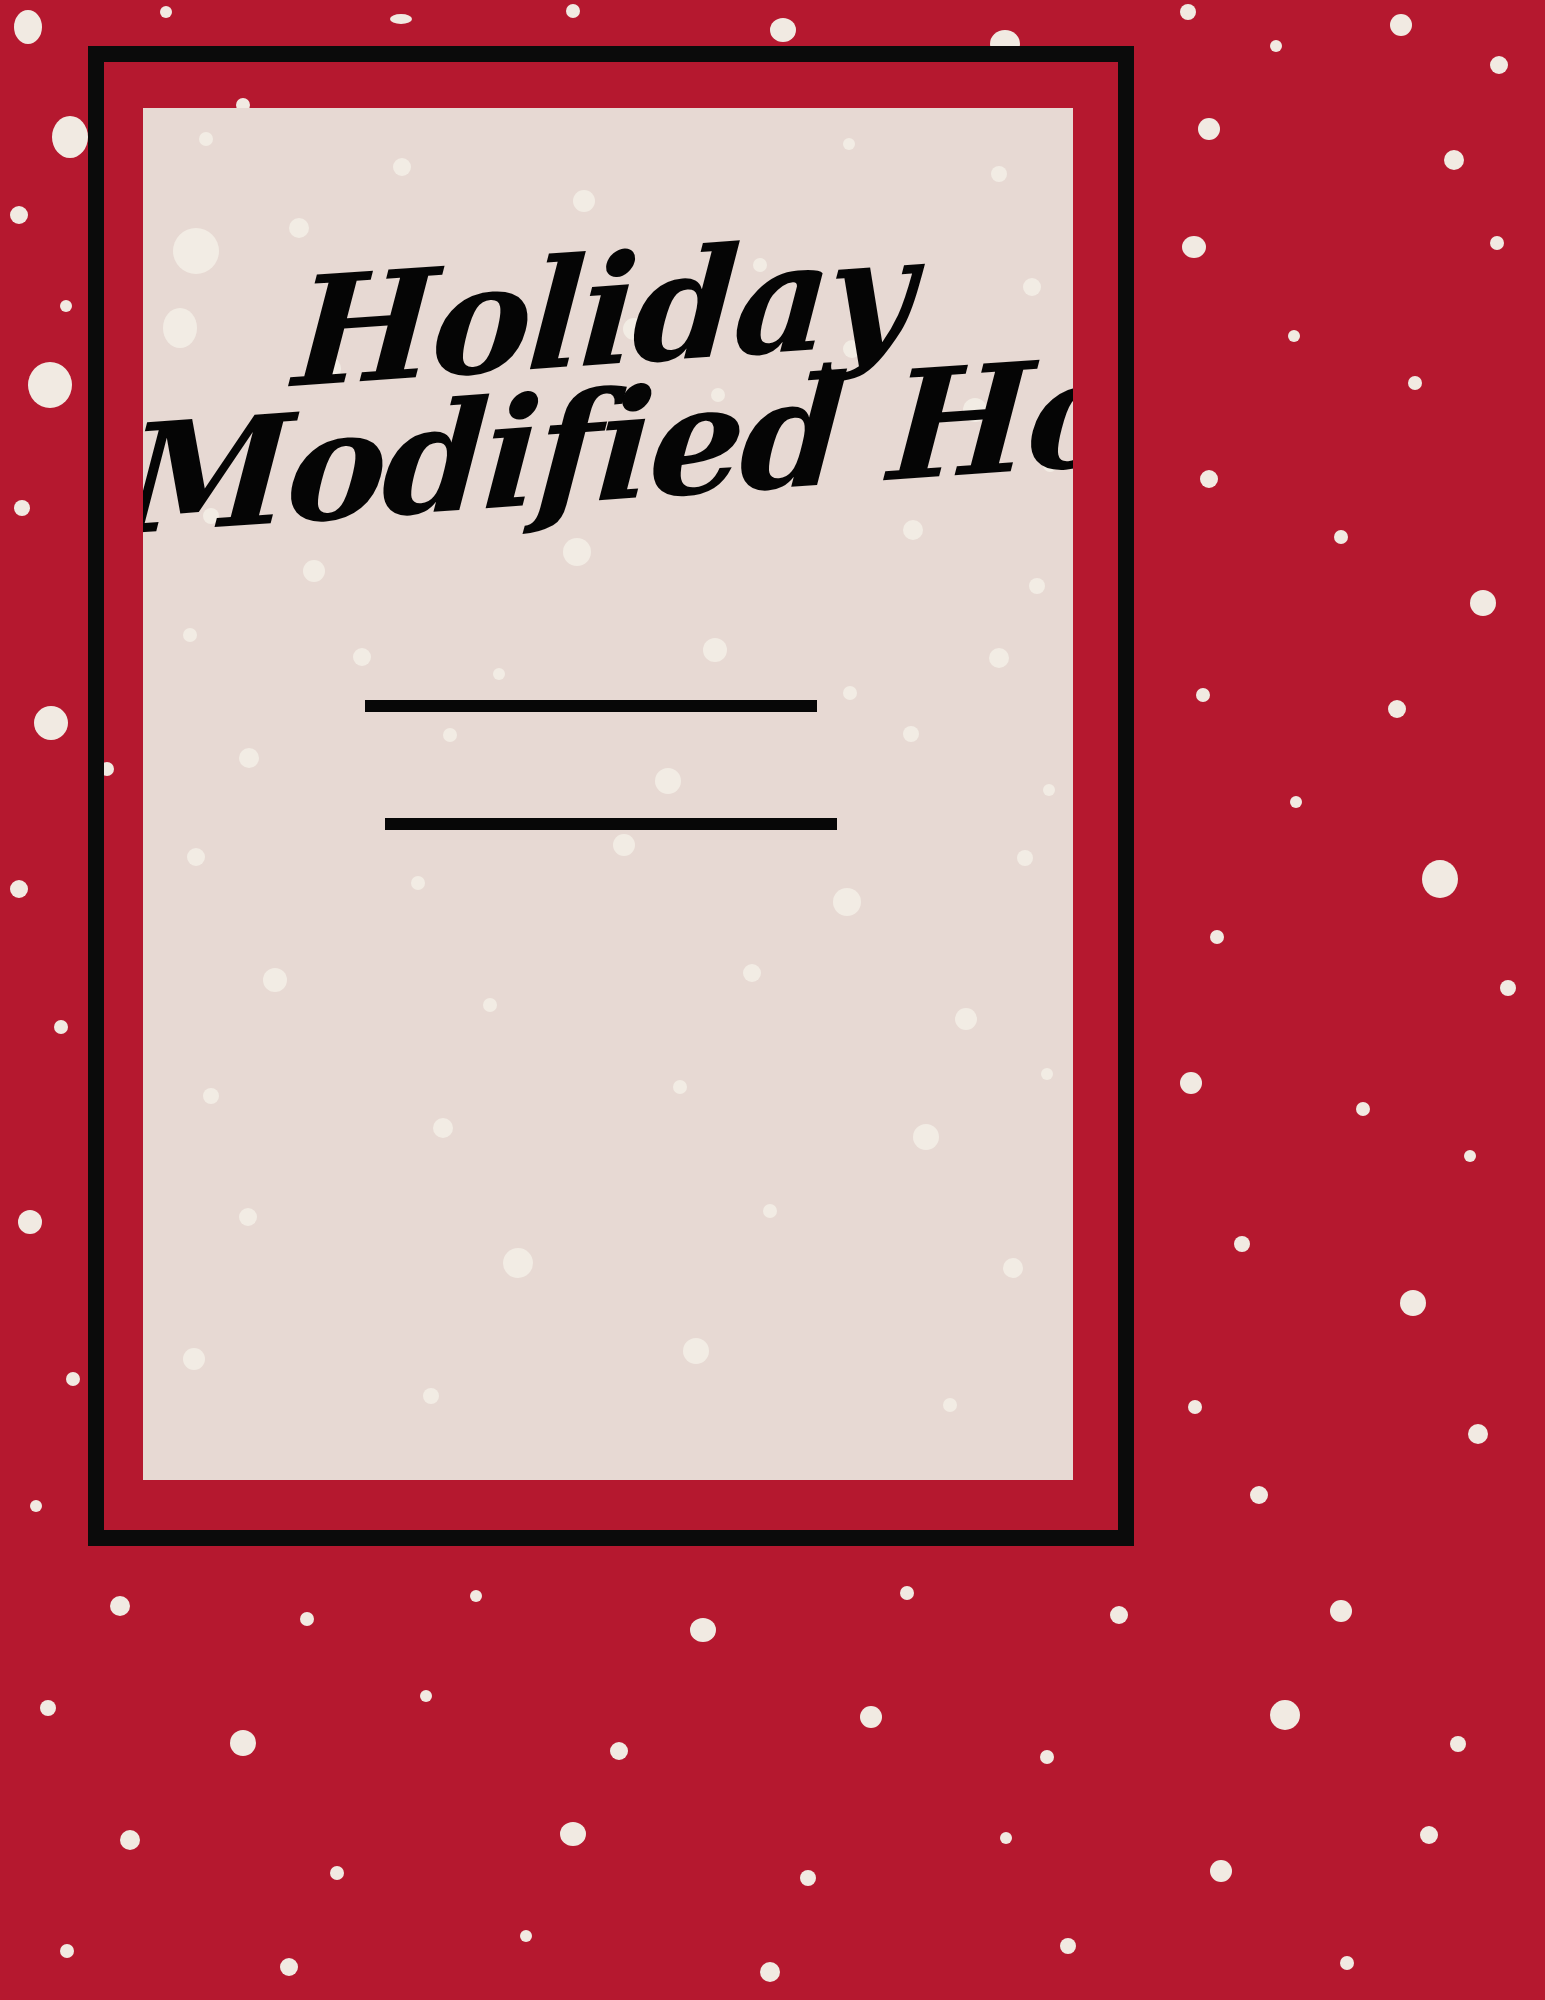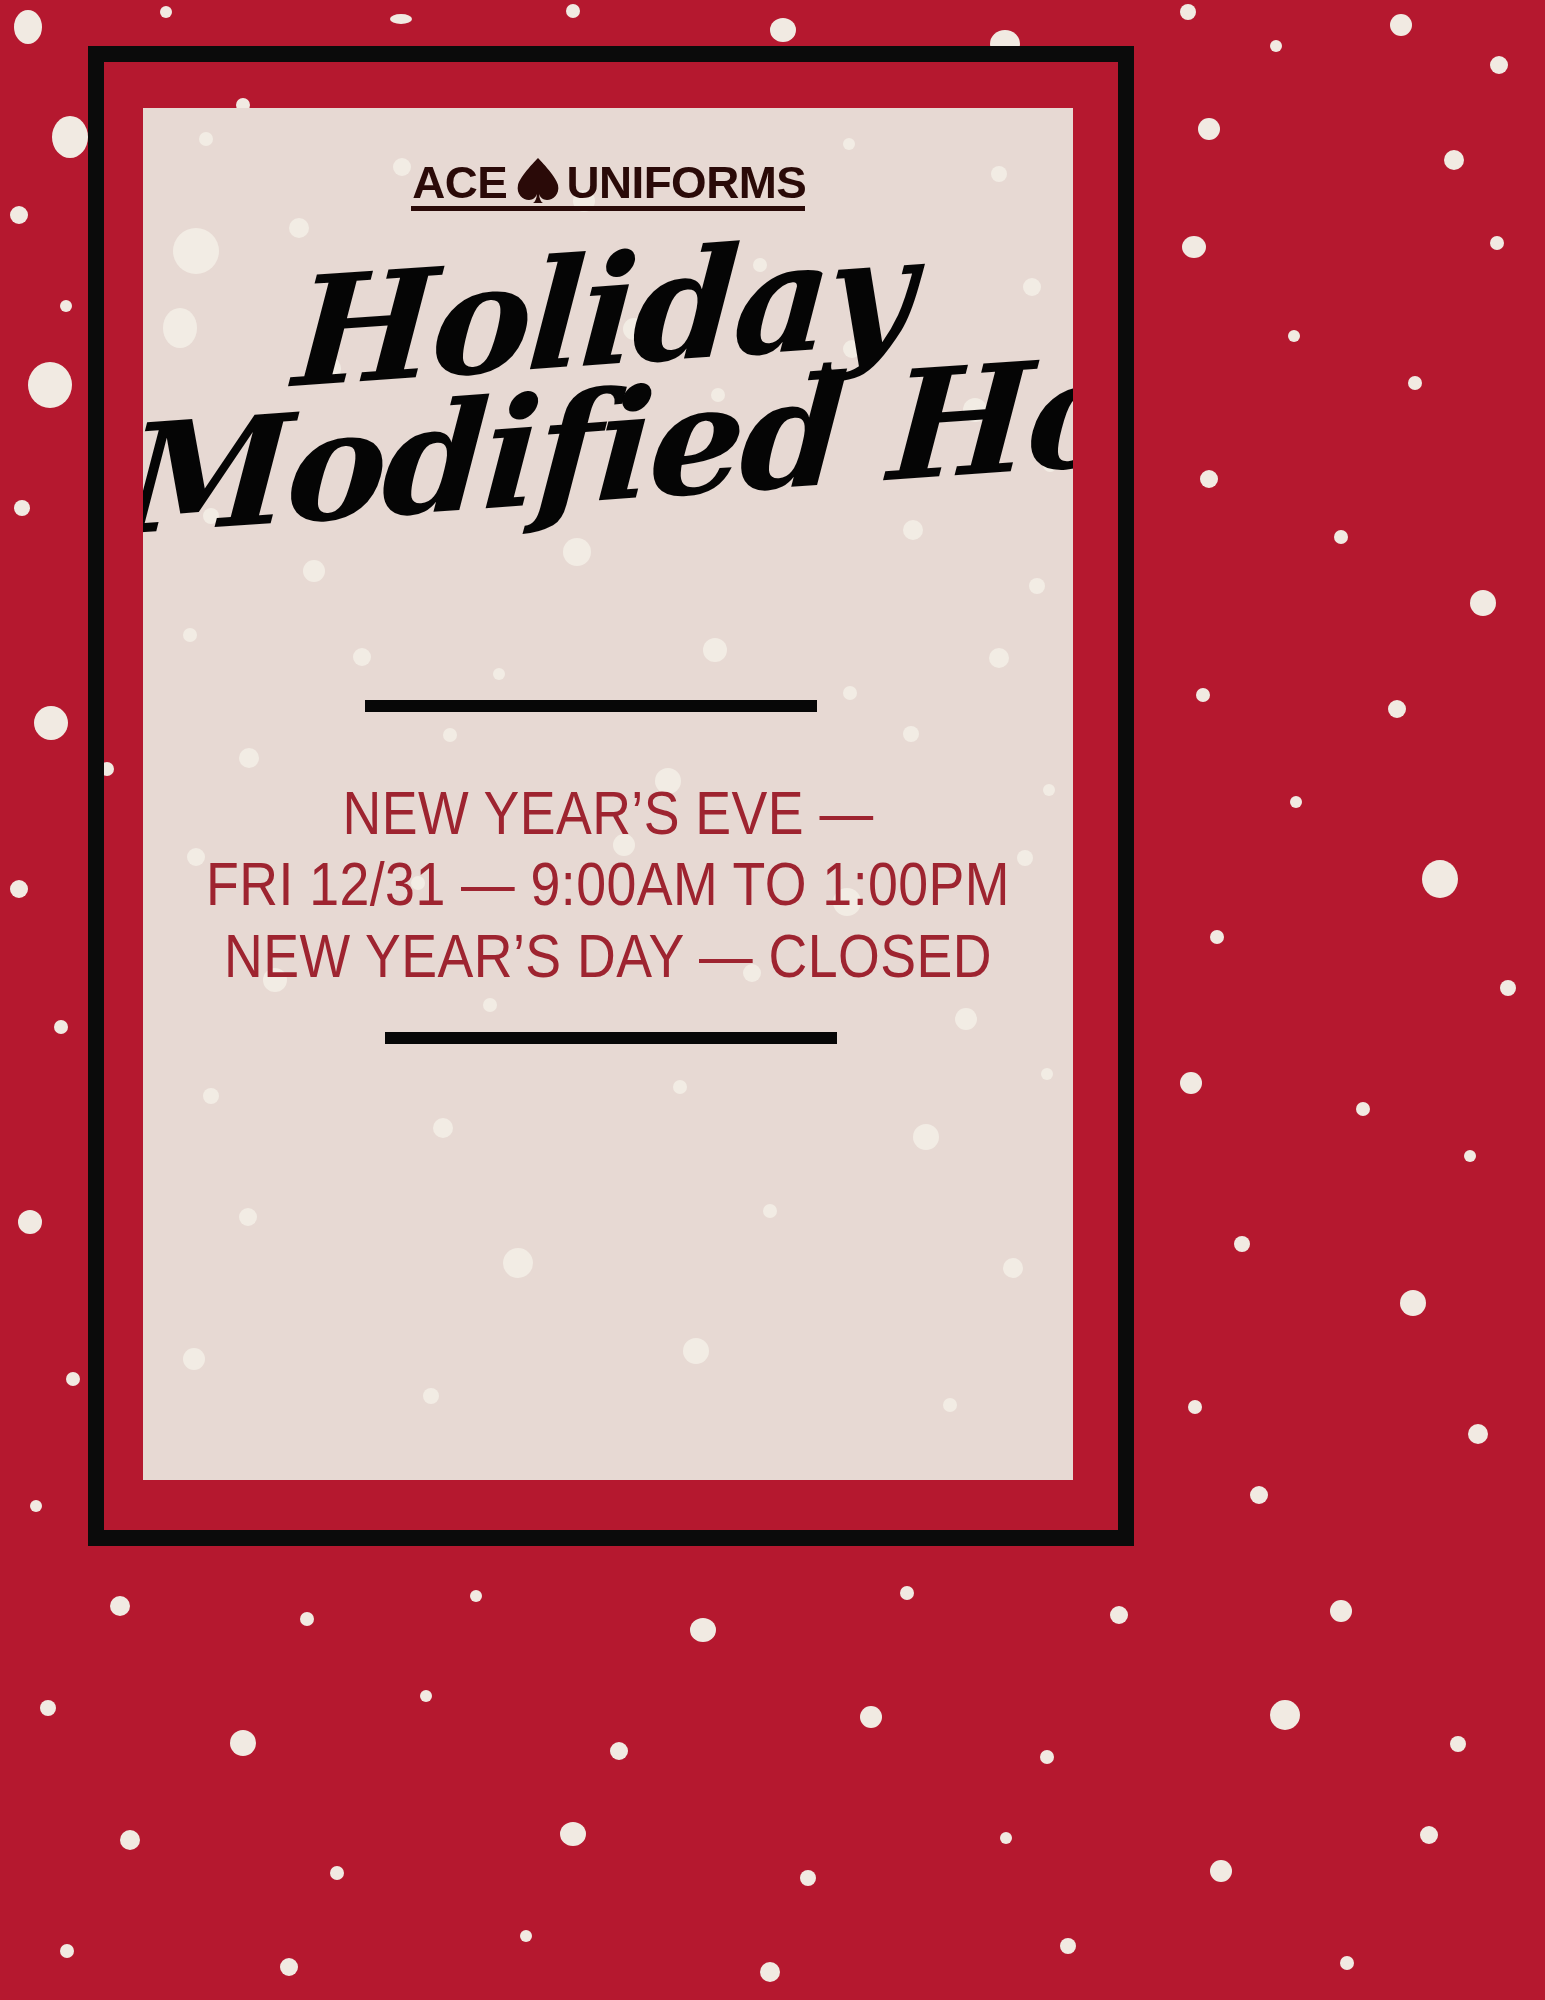--- a/index.html
+++ b/index.html
@@ -336,50 +336,33 @@
     <span class="pdot" style="left:620px; top:1096px;width:14px; height:14px;"></span>
     <span class="pdot" style="left:860px; top:1150px;width:20px; height:20px;"></span>
 
     <span class="pdot" style="left:40px;  top:1240px;width:22px; height:22px;"></span>
     <span class="pdot" style="left:280px; top:1280px;width:16px; height:16px;"></span>
     <span class="pdot" style="left:540px; top:1230px;width:26px; height:26px;"></span>
     <span class="pdot" style="left:800px; top:1290px;width:14px; height:14px;"></span>
 
     <div class="panel-content">
 
-      <div class="logo">
-        <div class="logo-row">
-          <span class="logo-word">ACE</span>
-          <span class="spade-icon">
-            <svg viewBox="0 0 46 48" width="46" height="48" aria-hidden="true">
-              <path d="M23 2 C23 2 5 20 3 29 C1 38 8 44 14 44 C18 44 21 41 22 38 C21.5 43 20 46 18 47 L28 47 C26 46 24.5 43 24 38 C25 41 28 44 32 44 C38 44 45 38 43 29 C41 20 23 2 23 2 Z" fill="#2A0A08"></path>
-            </svg>
-          </span>
-          <span class="logo-word">UNIFORMS</span>
-        </div>
-        <div class="logo-rule"></div>
-      </div>
 
       <div class="script-heading">
         <span class="script-line script-line-1">Holiday</span>
         <span class="script-line script-line-2">Modified Hours</span>
       </div>
 
       <div class="hours">
 
 
         <div class="divider divider-1"></div>
 
         <div class="gap-between"></div>
 
-        <div class="hours-block">
-          <span class="hline">NEW YEAR’S EVE —</span>
-          <span class="hline">FRI 12/31 — 9:00AM TO 1:00PM</span>
-          <span class="hline">NEW YEAR’S DAY — CLOSED</span>
-        </div>
 
         <div class="divider divider-2"></div>
 
       </div>
 
     </div>
   </div>
 </div>
 
 </body></html>

